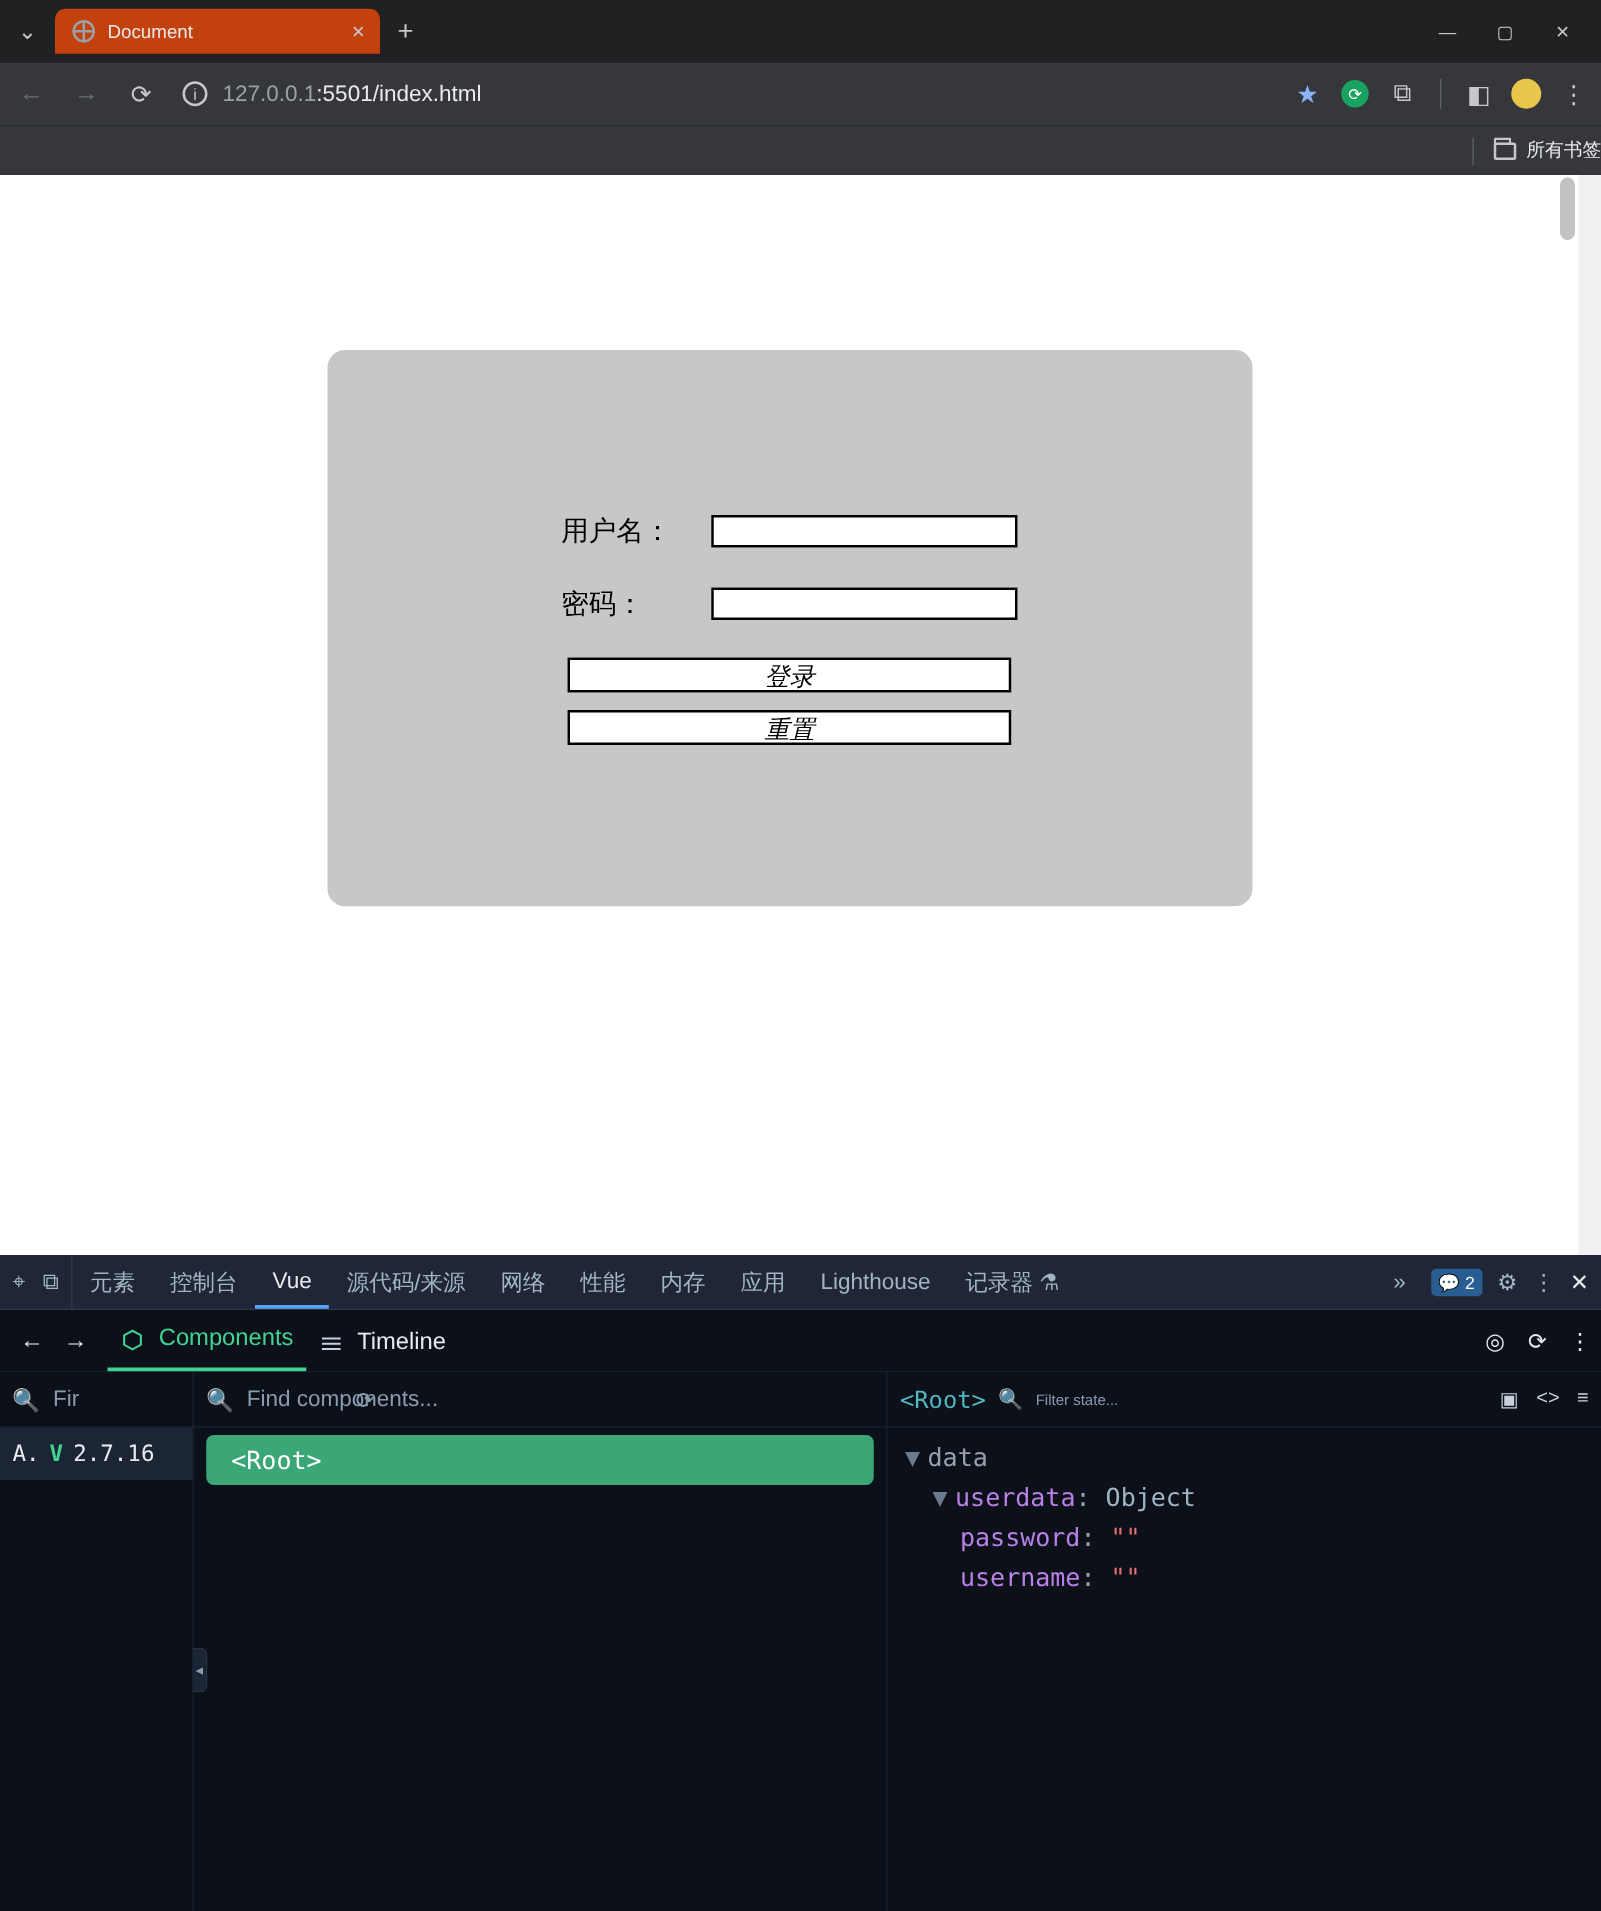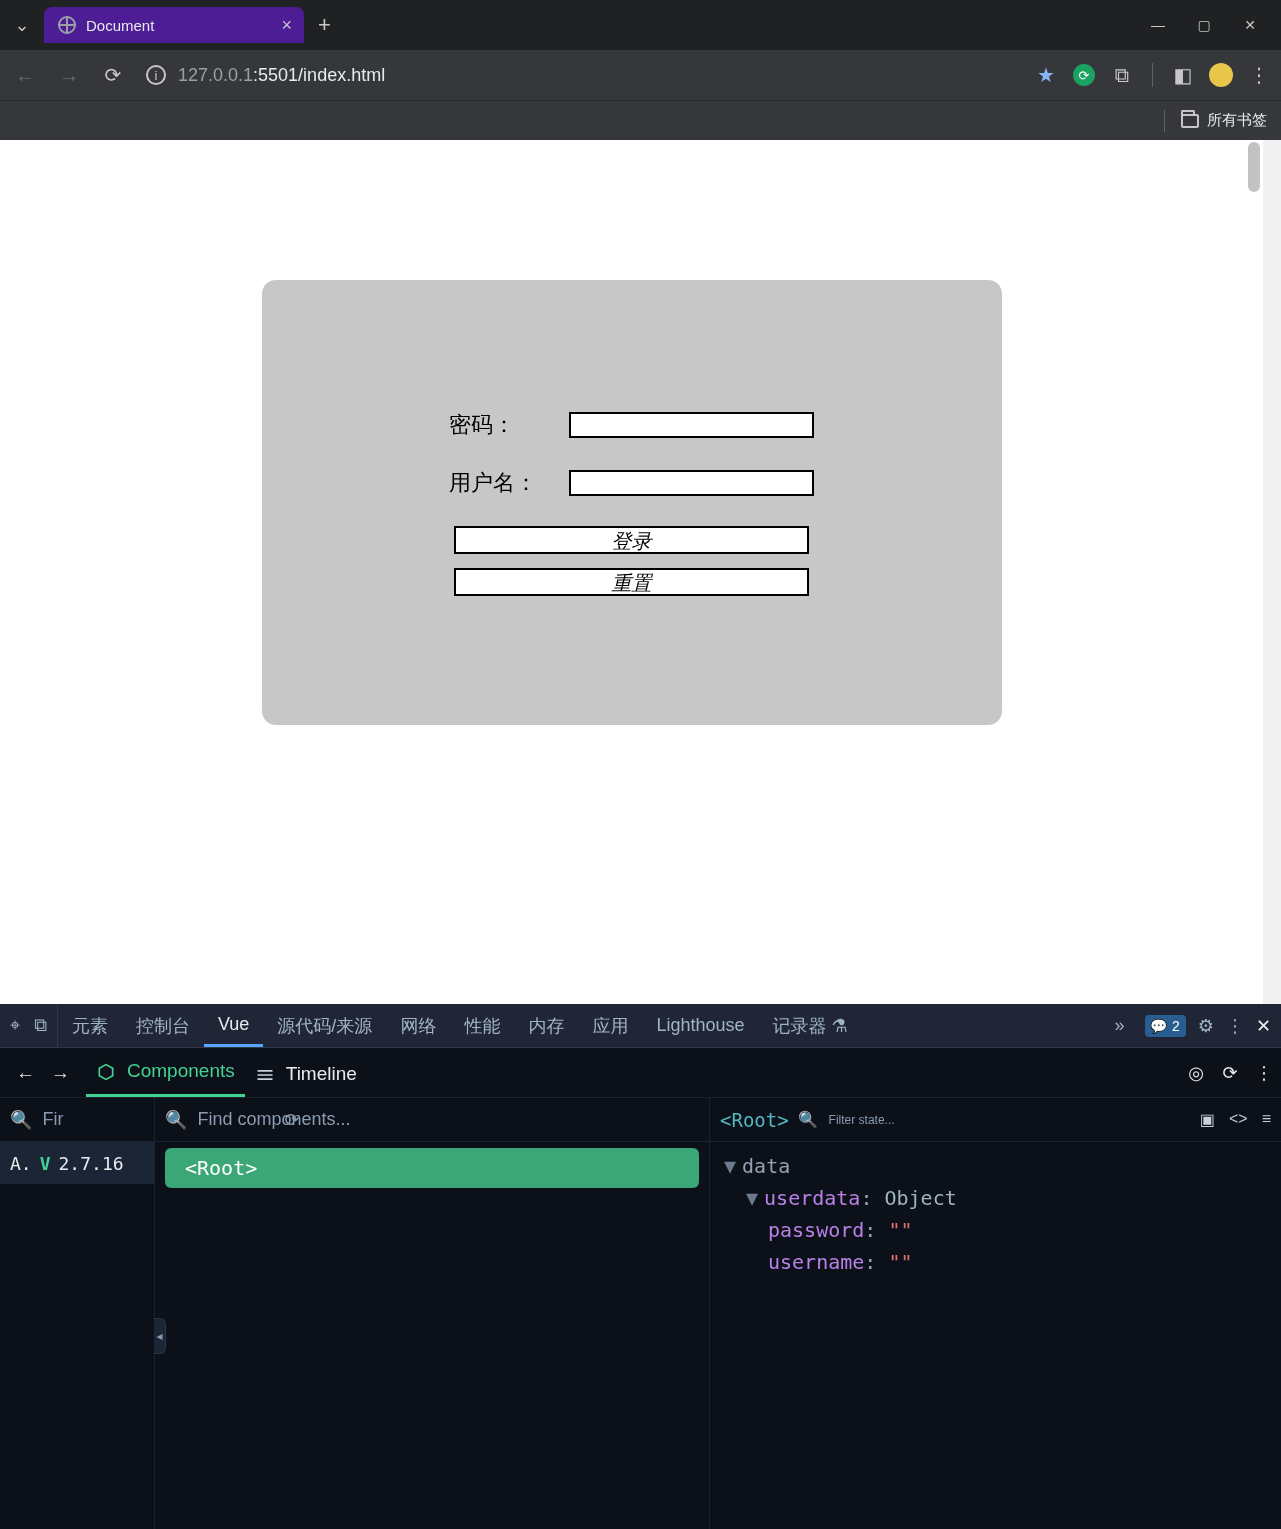--- a/index.html
+++ b/index.html
@@ -22,21 +22,21 @@
   .titlebar .chev {
     color: #c7c7c7;
     font-size: 18px;
     width: 28px;
     text-align: center;
     cursor: pointer;
   }
   .tab {
     display: flex;
     align-items: center;
-    background: #4c1d95;
+    background: #c2410c;
     height: 36px;
     border-radius: 8px 8px 0 0;
     padding: 0 14px;
     margin-left: 8px;
     color: #e8eaed;
     font-size: 15px;
     min-width: 260px;
     position: relative;
   }
   .tab .globe {
@@ -95,21 +95,21 @@
   .toolbar .sep { width: 1px; height: 24px; background: #5f6368; margin: 0 6px; }
   .green-dot { width: 22px; height: 22px; border-radius: 50%; background: #1aa260;
     display: flex; align-items: center; justify-content: center; color: #fff; font-size: 13px; }
   .avatar { width: 24px; height: 24px; border-radius: 50%; background: #e8c64a; }
   
   .bookmarks {
     background: #35373a;
     height: 40px;
     border-top: 1px solid #2a2c2e;
     display: flex; align-items: center; justify-content: flex-end;
-    padding: 0 14px; gap: 8px; color: #e8eaed; font-size: 15px;
+    padding: 0 0; gap: 8px; color: #e8eaed; font-size: 15px;
   }
   .bookmarks .sep { width: 1px; height: 22px; background: #5f6368; margin: 0 8px; }
   .folder-icon { width: 18px; height: 14px; border: 2px solid #c7c7c7; border-radius: 2px; position: relative; }
   .folder-icon::before { content: ""; position: absolute; left: -2px; top: -6px; width: 10px; height: 4px; border: 2px solid #c7c7c7; border-bottom: none; border-radius: 2px 2px 0 0; }
   
   .page-wrap {
     background: #fff;
     height: 864px;
     position: relative;
     display: flex;
@@ -281,26 +281,26 @@
 
 <div class="bookmarks">
   <div class="sep"></div>
   <span class="folder-icon"></span>
   <span>所有书签</span>
 </div>
 
 <div class="page-wrap">
   <div class="login-card">
     <div class="form-row">
+      <label>用户名：</label>
+      <input type="text" value="" style="">
+    </div>
+    <div class="form-row">
       <label>密码：</label>
       <input type="password" value="" style="">
-    </div>
-    <div class="form-row">
-      <label>用户名：</label>
-      <input type="text" value="" style="">
     </div>
     <button class="btn">登录</button>
     <button class="btn">重置</button>
   </div>
 </div>
 
 <div class="devtools">
   <div class="dt-left">
     <span class="ic">⌖</span>
     <span class="ic">⧉</span>

